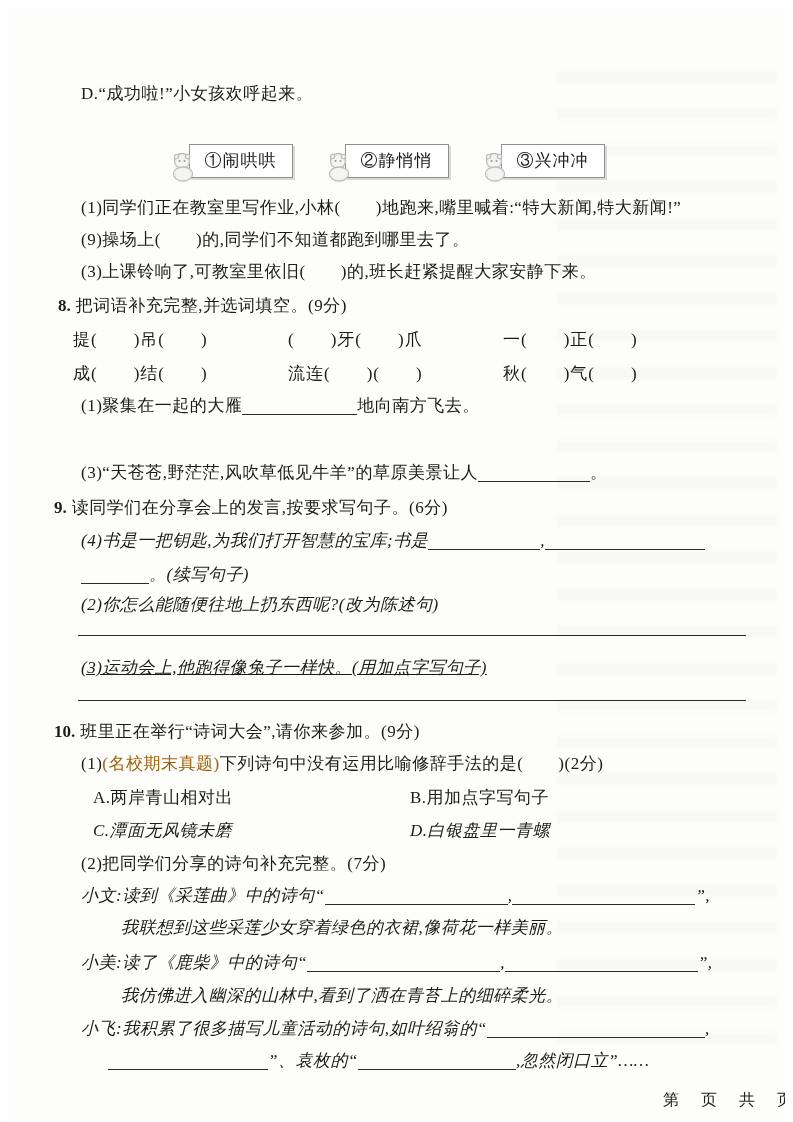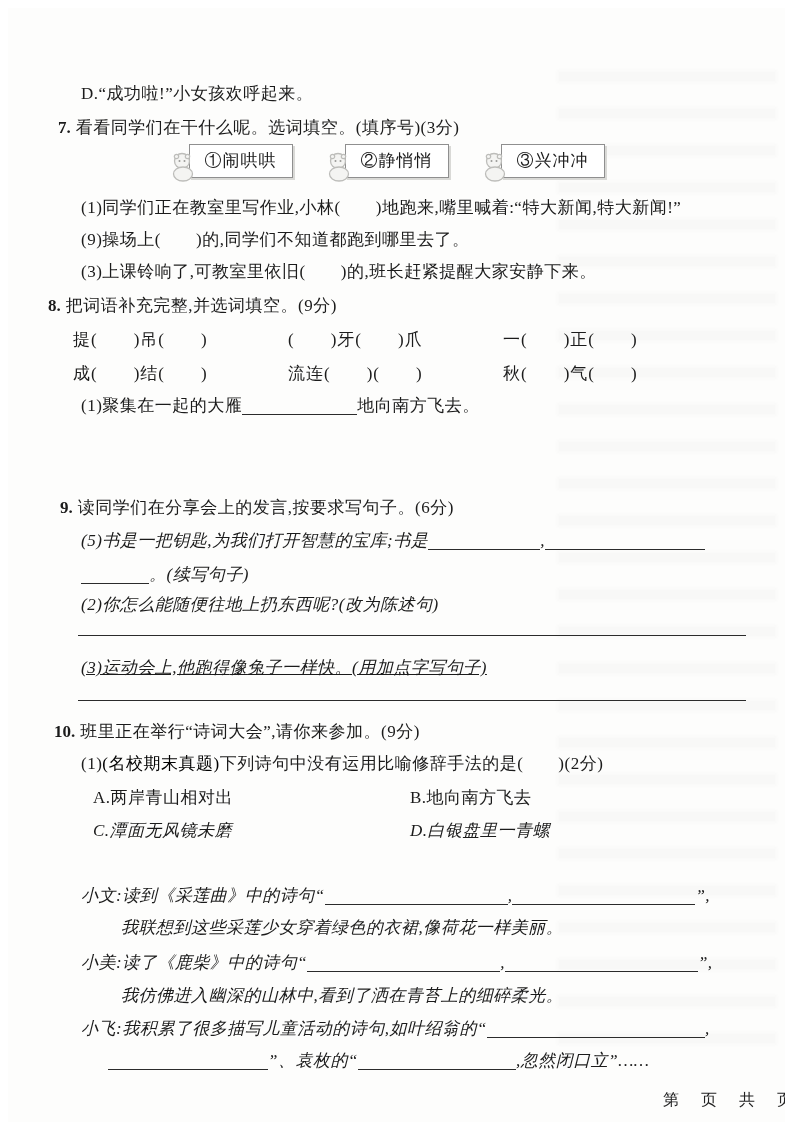--- a/index.html
+++ b/index.html
@@ -5,21 +5,21 @@
   html,body { margin:0; padding:0; background:#ffffff; }
   .page {
     position:relative; width:777px; height:1122px; margin:8px auto;
     background:#fdfdfc; overflow:hidden;
     font-family:"Liberation Serif","DejaVu Serif",serif;
     color:#1b1b1b;
   }
   .line { position:absolute; font-size:17px; line-height:27px; white-space:nowrap; letter-spacing:.5px; }
   .qnum { font-weight:bold; margin-right:5px; letter-spacing:0; }
   .kaiti { font-style:italic; }
-  .gray { color:#000000; }
+  .gray { color:#a16207; }
   .blank { display:inline-block; border-bottom:1.1px solid #2b2b2b; height:15px; vertical-align:-4px; }
   .answer-line { position:absolute; height:0; border-bottom:1.2px solid #2b2b2b; }
   .dotted { position:relative; }
   .dotted::after { content:"•"; position:absolute; left:50%; transform:translateX(-50%); bottom:-10px; font-size:11px; color:#222; font-style:normal; }
   .options-row { position:absolute; top:136px; left:0; width:100%; display:flex; justify-content:center; gap:52px;text-align:right; }
   .word-box {
     position:relative; border:1px solid #8f8f8f; background:#fff;
     box-shadow:2px 2px 0 #d9d9d6; padding:4px 15px 5px 15px; font-size:17px; letter-spacing:1px;
   }
   .mascot { position:absolute; left:-19px; bottom:-5px; width:26px; height:30px; }
@@ -33,23 +33,20 @@
   }
 </style>
 </head>
 <body>
 
 <div class="page">
   <div class="ghost"></div>
 
   <div class="line" style="top:72px;left:73px;"><span>D.“成功啦!”小女孩欢呼起来。</span></div>
 
-  <div class="line" style="top:106px;left:50px;">
-    <span class="qnum">7.</span><span>看看同学们在干什么呢。选词填空。(填序号)(3分)</span>
-  </div>
 
   <div class="options-row">
     <div class="word-box">
       <svg class="mascot" viewBox="0 0 26 30">
         <circle cx="11" cy="9" r="7.5" fill="#f4f4f2" stroke="#bdbdba" stroke-width="1.3"></circle>
         <circle cx="5.5" cy="4.5" r="2.2" fill="#f4f4f2" stroke="#bdbdba" stroke-width="1.2"></circle>
         <circle cx="16.5" cy="4.5" r="2.2" fill="#f4f4f2" stroke="#bdbdba" stroke-width="1.2"></circle>
         <ellipse cx="12" cy="22" rx="9.5" ry="7" fill="#f4f4f2" stroke="#bdbdba" stroke-width="1.3"></ellipse>
         <circle cx="8.5" cy="9" r="1" fill="#9a9a98"></circle>
           <circle cx="13.5" cy="9" r="1" fill="#9a9a98"></circle>
@@ -77,51 +74,53 @@
           <circle cx="13.5" cy="9" r="1" fill="#9a9a98"></circle>
       </svg>
       <span>③兴冲冲</span>
     </div>
   </div>
 
   <div class="line" style="top:186px;left:73px;"><span>(1)同学们正在教室里写作业,小林(　　)地跑来,嘴里喊着:“特大新闻,特大新闻!”</span></div>
   <div class="line" style="top:218px;left:73px;"><span>(9)操场上(　　)的,同学们不知道都跑到哪里去了。</span></div>
   <div class="line" style="top:250px;left:73px;"><span>(3)上课铃响了,可教室里依旧(　　)的,班长赶紧提醒大家安静下来。</span></div>
 
-  <div class="line" style="top:284px;left:40px;">
+  <div class="line" style="top:284px;left:50px;">
     <span class="qnum">8.</span><span>把词语补充完整,并选词填空。(9分)</span>
   </div>
   <div class="line cols" style="top:318px;left:65px;">
     <span>提(　　)吊(　　)</span><span>(　　)牙(　　)爪</span><span>一(　　)正(　　)</span>
   </div>
   <div class="line cols" style="top:352px;left:65px;">
     <span>成(　　)结(　　)</span><span>流连(　　)(　　)</span><span>秋(　　)气(　　)</span>
   </div>
   <div class="line" style="top:384px;left:73px;"><span>(1)聚集在一起的大雁</span><span class="blank" style="width: 115px;"></span><span>地向南方飞去。</span></div>
+  <div class="line" style="top:451px;left:73px;"><span>(3)“天苍苍,野茫茫,风吹草低见牛羊”的草原美景让人</span><span class="blank" style="width: 112px;"></span><span>。</span></div>
 
-  <div class="line" style="top:486px;left:52px;">
+  <div class="line" style="top:486px;left:46px;">
     <span class="qnum">9.</span><span>读同学们在分享会上的发言,按要求写句子。(6分)</span>
   </div>
-  <div class="line kaiti" style="top:519px;left:73px;"><span>(5)书是一把钥匙,为我们打开智慧的宝库;书是</span><span class="blank" style="width: 112px;"></span><span>,</span><span class="blank" style="width: 160px;"></span></div>
+  <div class="line kaiti" style="top:519px;left:73px;"><span>(4)书是一把钥匙,为我们打开智慧的宝库;书是</span><span class="blank" style="width: 112px;"></span><span>,</span><span class="blank" style="width: 160px;"></span></div>
   <div class="line kaiti" style="top:553px;left:73px;"><span class="blank" style="width: 68px;"></span><span>。(续写句子)</span></div>
   <div class="line kaiti" style="top:583px;left:73px;"><span>(2)你怎么能随便往地上扔东西呢?(改为陈述句)</span></div>
   <div class="answer-line" style="top:627px;left:70px;width:668px;"></div>
   <div class="line kaiti" style="top:646px;left:73px;text-decoration:underline;"><span>(3)运动会上,他跑得</span><span class="dotted">像</span><span>兔子一样快。(用加点字写句子)</span></div>
   <div class="answer-line" style="top:692px;left:70px;width:668px;"></div>
 
   <div class="line" style="top:710px;left:46px;">
     <span class="qnum">10.</span><span>班里正在举行“诗词大会”,请你来参加。(9分)</span>
   </div>
   <div class="line" style="top:742px;left:73px;"><span>(1)</span><span class="gray">(名校期末真题)</span><span>下列诗句中没有运用比喻修辞手法的是(　　)(2分)</span></div>
   <div class="line" style="top:776px;left:85px;">
-    <span class="optA">A.两岸青山相对出</span><span>B.地向南方飞去</span>
+    <span class="optA">A.两岸青山相对出</span><span>B.用加点字写句子</span>
   </div>
   <div class="line" style="top:809px;left:85px;font-style:italic;">
     <span class="optA">C.潭面无风镜未磨</span><span>D.白银盘里一青螺</span>
   </div>
+  <div class="line" style="top:842px;left:73px;"><span>(2)把同学们分享的诗句补充完整。(7分)</span></div>
   <div class="line kaiti" style="top:874px;left:73px;"><span>小文:读到《采莲曲》中的诗句“</span><span class="blank" style="width: 183px;"></span><span>,</span><span class="blank" style="width: 183px;"></span><span>”,</span></div>
   <div class="line kaiti" style="top:906px;left:113px;"><span>我联想到这些采莲少女穿着绿色的衣裙,像荷花一样美丽。</span></div>
   <div class="line kaiti" style="top:941px;left:73px;"><span>小美:读了《鹿柴》中的诗句“</span><span class="blank" style="width: 193px;"></span><span>,</span><span class="blank" style="width: 193px;"></span><span>”,</span></div>
   <div class="line kaiti" style="top:974px;left:113px;"><span>我仿佛进入幽深的山林中,看到了洒在青苔上的细碎柔光。</span></div>
   <div class="line kaiti" style="top:1007px;left:73px;"><span>小飞:我积累了很多描写儿童活动的诗句,如叶绍翁的“</span><span class="blank" style="width: 218px;"></span><span>,</span></div>
   <div class="line kaiti" style="top:1039px;left:100px;"><span class="blank" style="width: 160px;"></span><span>”、袁枚的“</span><span class="blank" style="width: 158px;"></span><span>,忽然闭口立”……</span></div>
 
   <div class="footer">第 页 共 页</div>
 </div>
 

